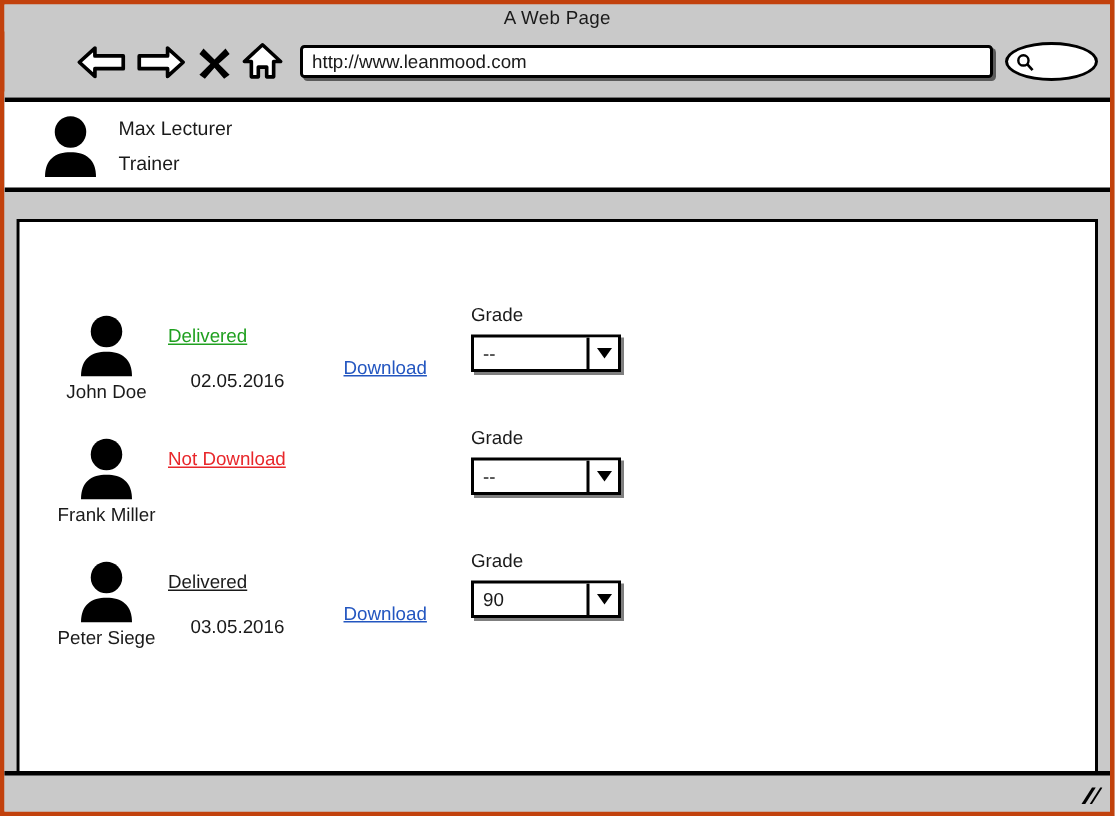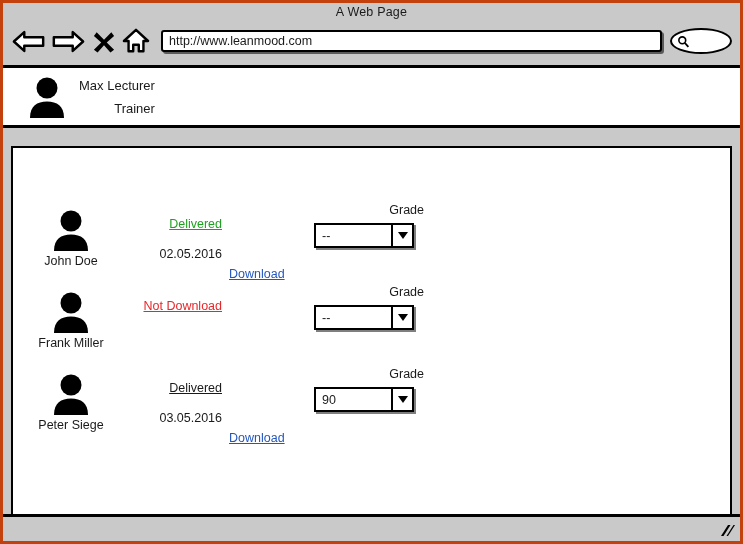--- a/index.html
+++ b/index.html
@@ -43,20 +43,21 @@
   }
 
   
   #nav-bar {
     flex: 0 0 40px;
     background: #c9c9c9;
     display: flex;
     align-items: center;
     padding: 0 6px 0 8px;
     box-sizing: border-box;
+    margin-left: 39px;
   }
   .nav-icon {
     flex: 0 0 auto;
     display: flex;
     align-items: center;
     justify-content: center;
     height: 30px;
   }
   #back-icon   { width: 36px; }
   #forward-icon{ width: 38px; margin-left: 2px;}
@@ -96,21 +97,20 @@
     box-sizing: border-box;
     margin-right: 2px;
   }
 
   
   #viewport {
     flex: 1 1 auto;
     background: #c9c9c9;
     position: relative;
     overflow: hidden;
-    text-align: right;
   }
 
   
   #profile-bar {
     position: absolute;
     left: 0; top: 4px;
     width: 100%;
     height: 63px;
     background: #ffffff;
     border-top: 3px solid #000;
@@ -231,21 +231,20 @@
     display: block;
     margin-top: 16px;
     font-size: 12.5px;
     color: #1a1a1a;
     margin-left: 15px;
   }
   .student-cell-download {
     position: absolute;
     left: 216px;
     top: 33px;
-    margin-top: 28px;
   }
   .download-link {
     font-size: 12.5px;
     color: #2356c0;
     text-decoration: underline;
     cursor: pointer;
   }
   .student-cell-grade {
     position: absolute;
     left: 301px;

